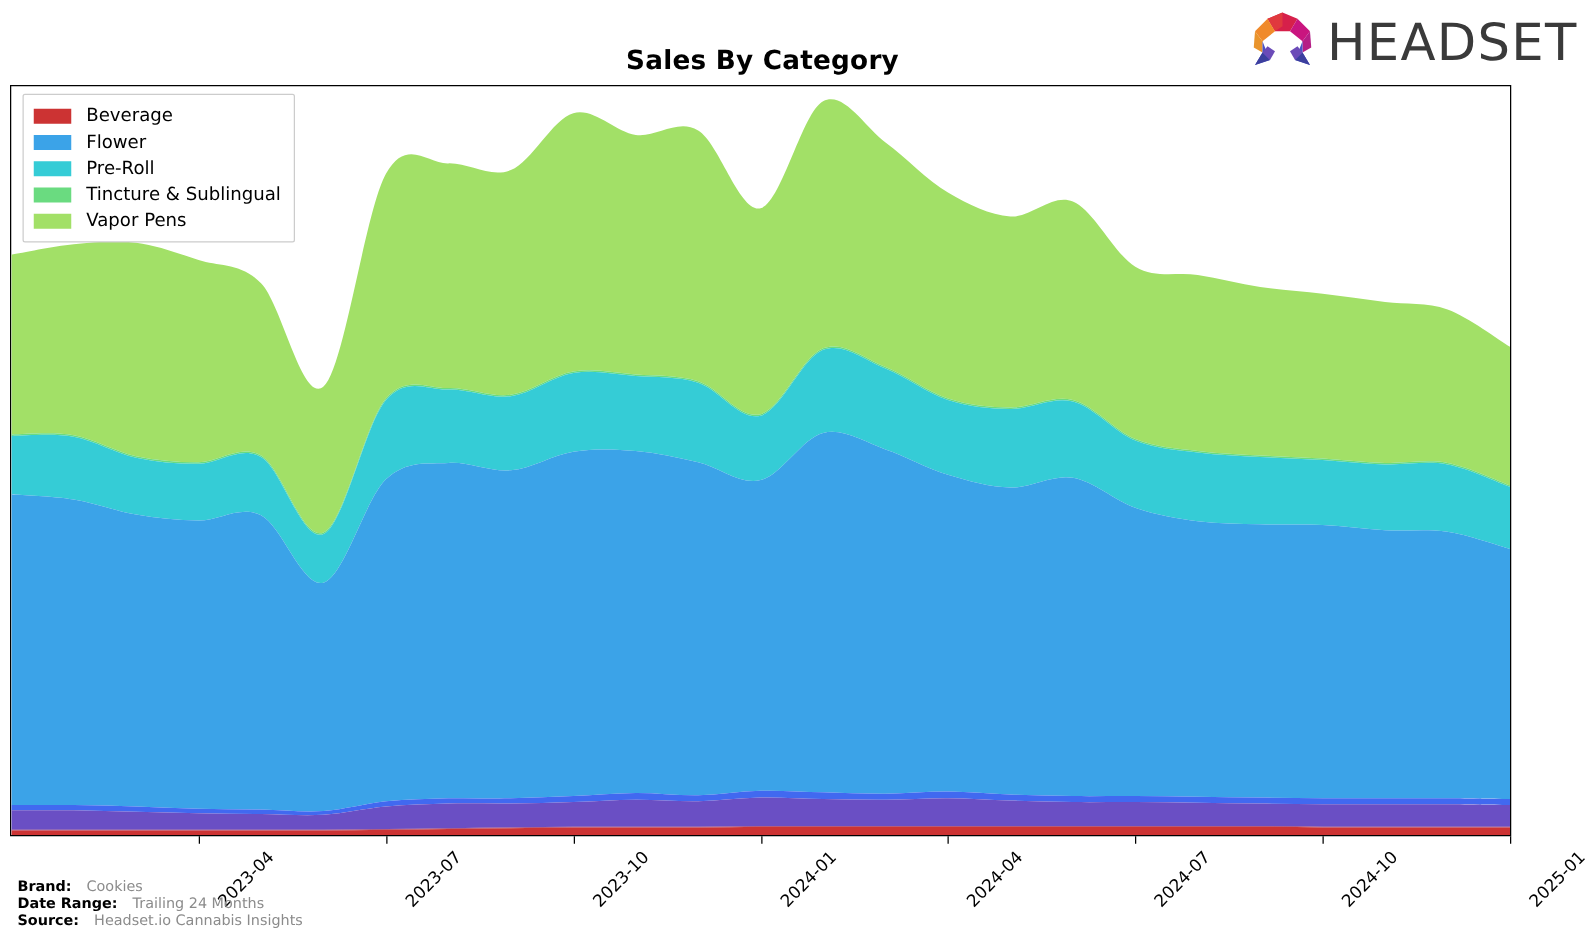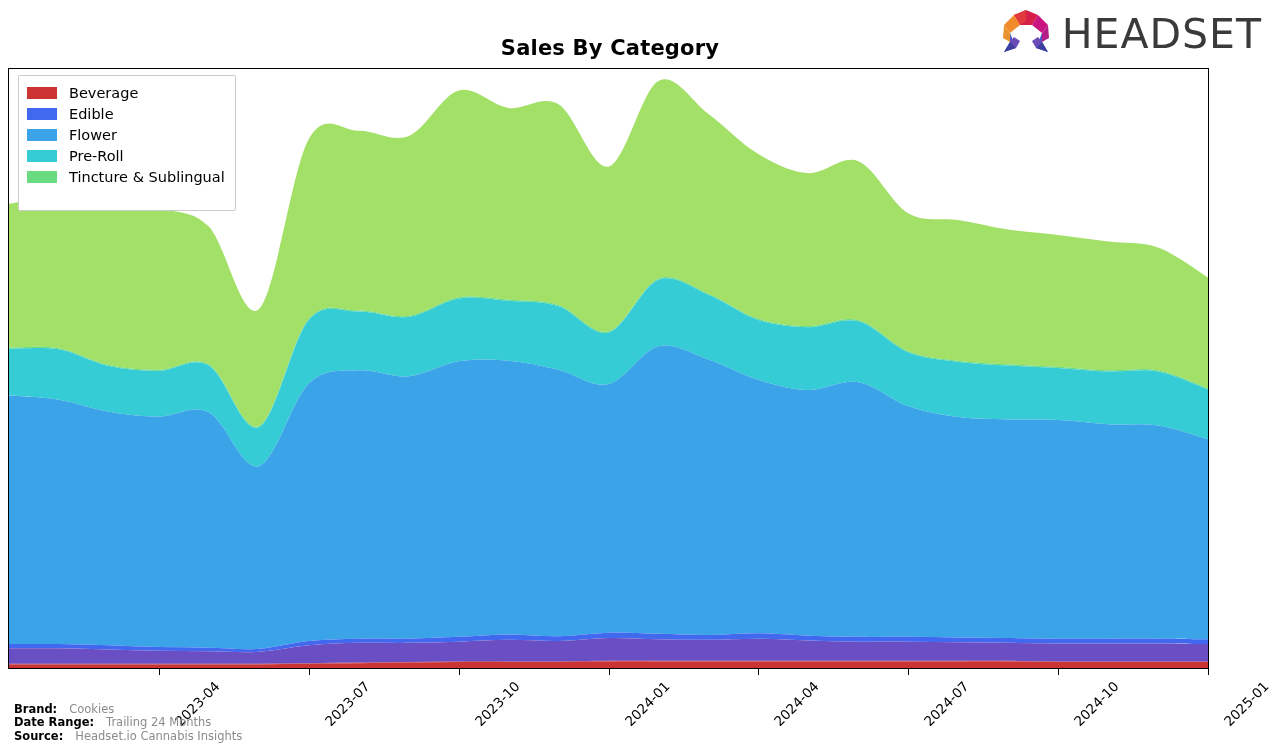--- a/index.html
+++ b/index.html
@@ -67,21 +67,21 @@
   }
 
   
   #legend {
     position: absolute;
     left: 9px;
     top: 6px;
     background: #ffffff;
     border: 1px solid #cccccc;
     border-radius: 2px;
-    padding: 6px 10px 23px 8px;
+    padding: 6px 10px 6px 8px;
     z-index: 5;
   }
   .legend-row {
     display: flex;
     align-items: center;
     height: 21px;
   }
   .legend-swatch {
     width: 30px;
     height: 12px;
@@ -175,34 +175,34 @@
       <path d="M0.00,594.81 C8.33,594.81 33.31,594.81 49.96,594.81 C66.61,594.81 83.26,594.81 99.92,594.81 C116.57,594.81 133.22,594.81 149.88,594.81 C166.53,594.81 183.18,594.81 199.83,594.81 C216.49,594.81 233.14,594.91 249.79,594.81 C266.44,594.71 283.10,594.41 299.75,594.21 C316.40,594.01 333.06,593.81 349.71,593.61 C366.36,593.41 383.01,593.21 399.67,593.01 C416.32,592.81 432.97,592.51 449.63,592.41 C466.28,592.31 482.93,592.41 499.58,592.41 C516.24,592.41 532.89,592.51 549.54,592.41 C566.19,592.31 582.85,591.91 599.50,591.81 C616.15,591.71 632.81,591.81 649.46,591.81 C666.11,591.81 682.76,591.81 699.42,591.81 C716.07,591.81 732.72,591.81 749.38,591.81 C766.03,591.81 782.68,591.81 799.33,591.81 C815.99,591.81 832.64,591.81 849.29,591.81 C865.94,591.81 882.60,591.81 899.25,591.81 C915.90,591.81 932.56,591.81 949.21,591.81 C965.86,591.81 982.51,591.71 999.17,591.81 C1015.82,591.91 1032.47,592.31 1049.13,592.41 C1065.78,592.51 1082.43,592.41 1099.08,592.41 C1115.74,592.41 1132.39,592.41 1149.04,592.41 C1165.69,592.41 1190.67,592.41 1199.00,592.41 L1199.00,593.01 C1190.67,593.01 1165.69,593.01 1149.04,593.01 C1132.39,593.01 1115.74,593.01 1099.08,593.01 C1082.43,593.01 1065.78,593.11 1049.13,593.01 C1032.47,592.91 1015.82,592.51 999.17,592.41 C982.51,592.31 965.86,592.41 949.21,592.41 C932.56,592.41 915.90,592.41 899.25,592.41 C882.60,592.41 865.94,592.41 849.29,592.41 C832.64,592.41 815.99,592.41 799.33,592.41 C782.68,592.41 766.03,592.41 749.38,592.41 C732.72,592.41 716.07,592.41 699.42,592.41 C682.76,592.41 666.11,592.41 649.46,592.41 C632.81,592.41 616.15,592.31 599.50,592.41 C582.85,592.51 566.19,592.91 549.54,593.01 C532.89,593.11 516.24,593.01 499.58,593.01 C482.93,593.01 466.28,592.91 449.63,593.01 C432.97,593.11 416.32,593.41 399.67,593.61 C383.01,593.81 366.36,594.01 349.71,594.21 C333.06,594.41 316.40,594.61 299.75,594.81 C283.10,595.01 266.44,595.31 249.79,595.41 C233.14,595.51 216.49,595.41 199.83,595.41 C183.18,595.41 166.53,595.41 149.88,595.41 C133.22,595.41 116.57,595.41 99.92,595.41 C83.26,595.41 66.61,595.41 49.96,595.41 C33.31,595.41 8.33,595.41 0.00,595.41 Z" fill="#99386E"></path>
       <path d="M0.00,595.41 C8.33,595.41 33.31,595.41 49.96,595.41 C66.61,595.41 83.26,595.41 99.92,595.41 C116.57,595.41 133.22,595.41 149.88,595.41 C166.53,595.41 183.18,595.41 199.83,595.41 C216.49,595.41 233.14,595.51 249.79,595.41 C266.44,595.31 283.10,595.01 299.75,594.81 C316.40,594.61 333.06,594.41 349.71,594.21 C366.36,594.01 383.01,593.81 399.67,593.61 C416.32,593.41 432.97,593.11 449.63,593.01 C466.28,592.91 482.93,593.01 499.58,593.01 C516.24,593.01 532.89,593.11 549.54,593.01 C566.19,592.91 582.85,592.51 599.50,592.41 C616.15,592.31 632.81,592.41 649.46,592.41 C666.11,592.41 682.76,592.41 699.42,592.41 C716.07,592.41 732.72,592.41 749.38,592.41 C766.03,592.41 782.68,592.41 799.33,592.41 C815.99,592.41 832.64,592.41 849.29,592.41 C865.94,592.41 882.60,592.41 899.25,592.41 C915.90,592.41 932.56,592.41 949.21,592.41 C965.86,592.41 982.51,592.31 999.17,592.41 C1015.82,592.51 1032.47,592.91 1049.13,593.01 C1065.78,593.11 1082.43,593.01 1099.08,593.01 C1115.74,593.01 1132.39,593.01 1149.04,593.01 C1165.69,593.01 1190.67,593.01 1199.00,593.01 L1199.00,599.00 C1190.67,599.00 1165.69,599.00 1149.04,599.00 C1132.39,599.00 1115.74,599.00 1099.08,599.00 C1082.43,599.00 1065.78,599.00 1049.13,599.00 C1032.47,599.00 1015.82,599.00 999.17,599.00 C982.51,599.00 965.86,599.00 949.21,599.00 C932.56,599.00 915.90,599.00 899.25,599.00 C882.60,599.00 865.94,599.00 849.29,599.00 C832.64,599.00 815.99,599.00 799.33,599.00 C782.68,599.00 766.03,599.00 749.38,599.00 C732.72,599.00 716.07,599.00 699.42,599.00 C682.76,599.00 666.11,599.00 649.46,599.00 C632.81,599.00 616.15,599.00 599.50,599.00 C582.85,599.00 566.19,599.00 549.54,599.00 C532.89,599.00 516.24,599.00 499.58,599.00 C482.93,599.00 466.28,599.00 449.63,599.00 C432.97,599.00 416.32,599.00 399.67,599.00 C383.01,599.00 366.36,599.00 349.71,599.00 C333.06,599.00 316.40,599.00 299.75,599.00 C283.10,599.00 266.44,599.00 249.79,599.00 C233.14,599.00 216.49,599.00 199.83,599.00 C183.18,599.00 166.53,599.00 149.88,599.00 C133.22,599.00 116.57,599.00 99.92,599.00 C83.26,599.00 66.61,599.00 49.96,599.00 C33.31,599.00 8.33,599.00 0.00,599.00 Z" fill="#CC3333"></path>
     </svg>
 
   <div id="legend">
       <div class="legend-row">
         <span class="legend-swatch" style="background: rgb(204, 51, 51);"></span>
         <span class="legend-label">Beverage</span>
       </div>
       <div class="legend-row">
-        <span class="legend-swatch" style="background: rgb(65, 105, 240);"></span>
-        <span class="legend-label">Edible</span>
-      </div>
-      <div class="legend-row">
         <span class="legend-swatch" style="background: rgb(59, 163, 232);"></span>
         <span class="legend-label">Flower</span>
       </div>
       <div class="legend-row">
         <span class="legend-swatch" style="background: rgb(53, 204, 214);"></span>
         <span class="legend-label">Pre-Roll</span>
       </div>
       <div class="legend-row">
         <span class="legend-swatch" style="background: rgb(106, 219, 128);"></span>
         <span class="legend-label">Tincture &amp; Sublingual</span>
+      </div>
+      <div class="legend-row">
+        <span class="legend-swatch" style="background: rgb(162, 224, 103);"></span>
+        <span class="legend-label">Vapor Pens</span>
       </div>
     </div>
 </div>
 
 <div id="x-axis">
     <div class="xtick-mark" style="left: 158.875px;"></div>
     <div class="xtick-label" style="left: 154.875px;">2023-04</div>
     <div class="xtick-mark" style="left: 308.75px;"></div>
     <div class="xtick-label" style="left: 304.75px;">2023-07</div>
     <div class="xtick-mark" style="left: 458.625px;"></div>

